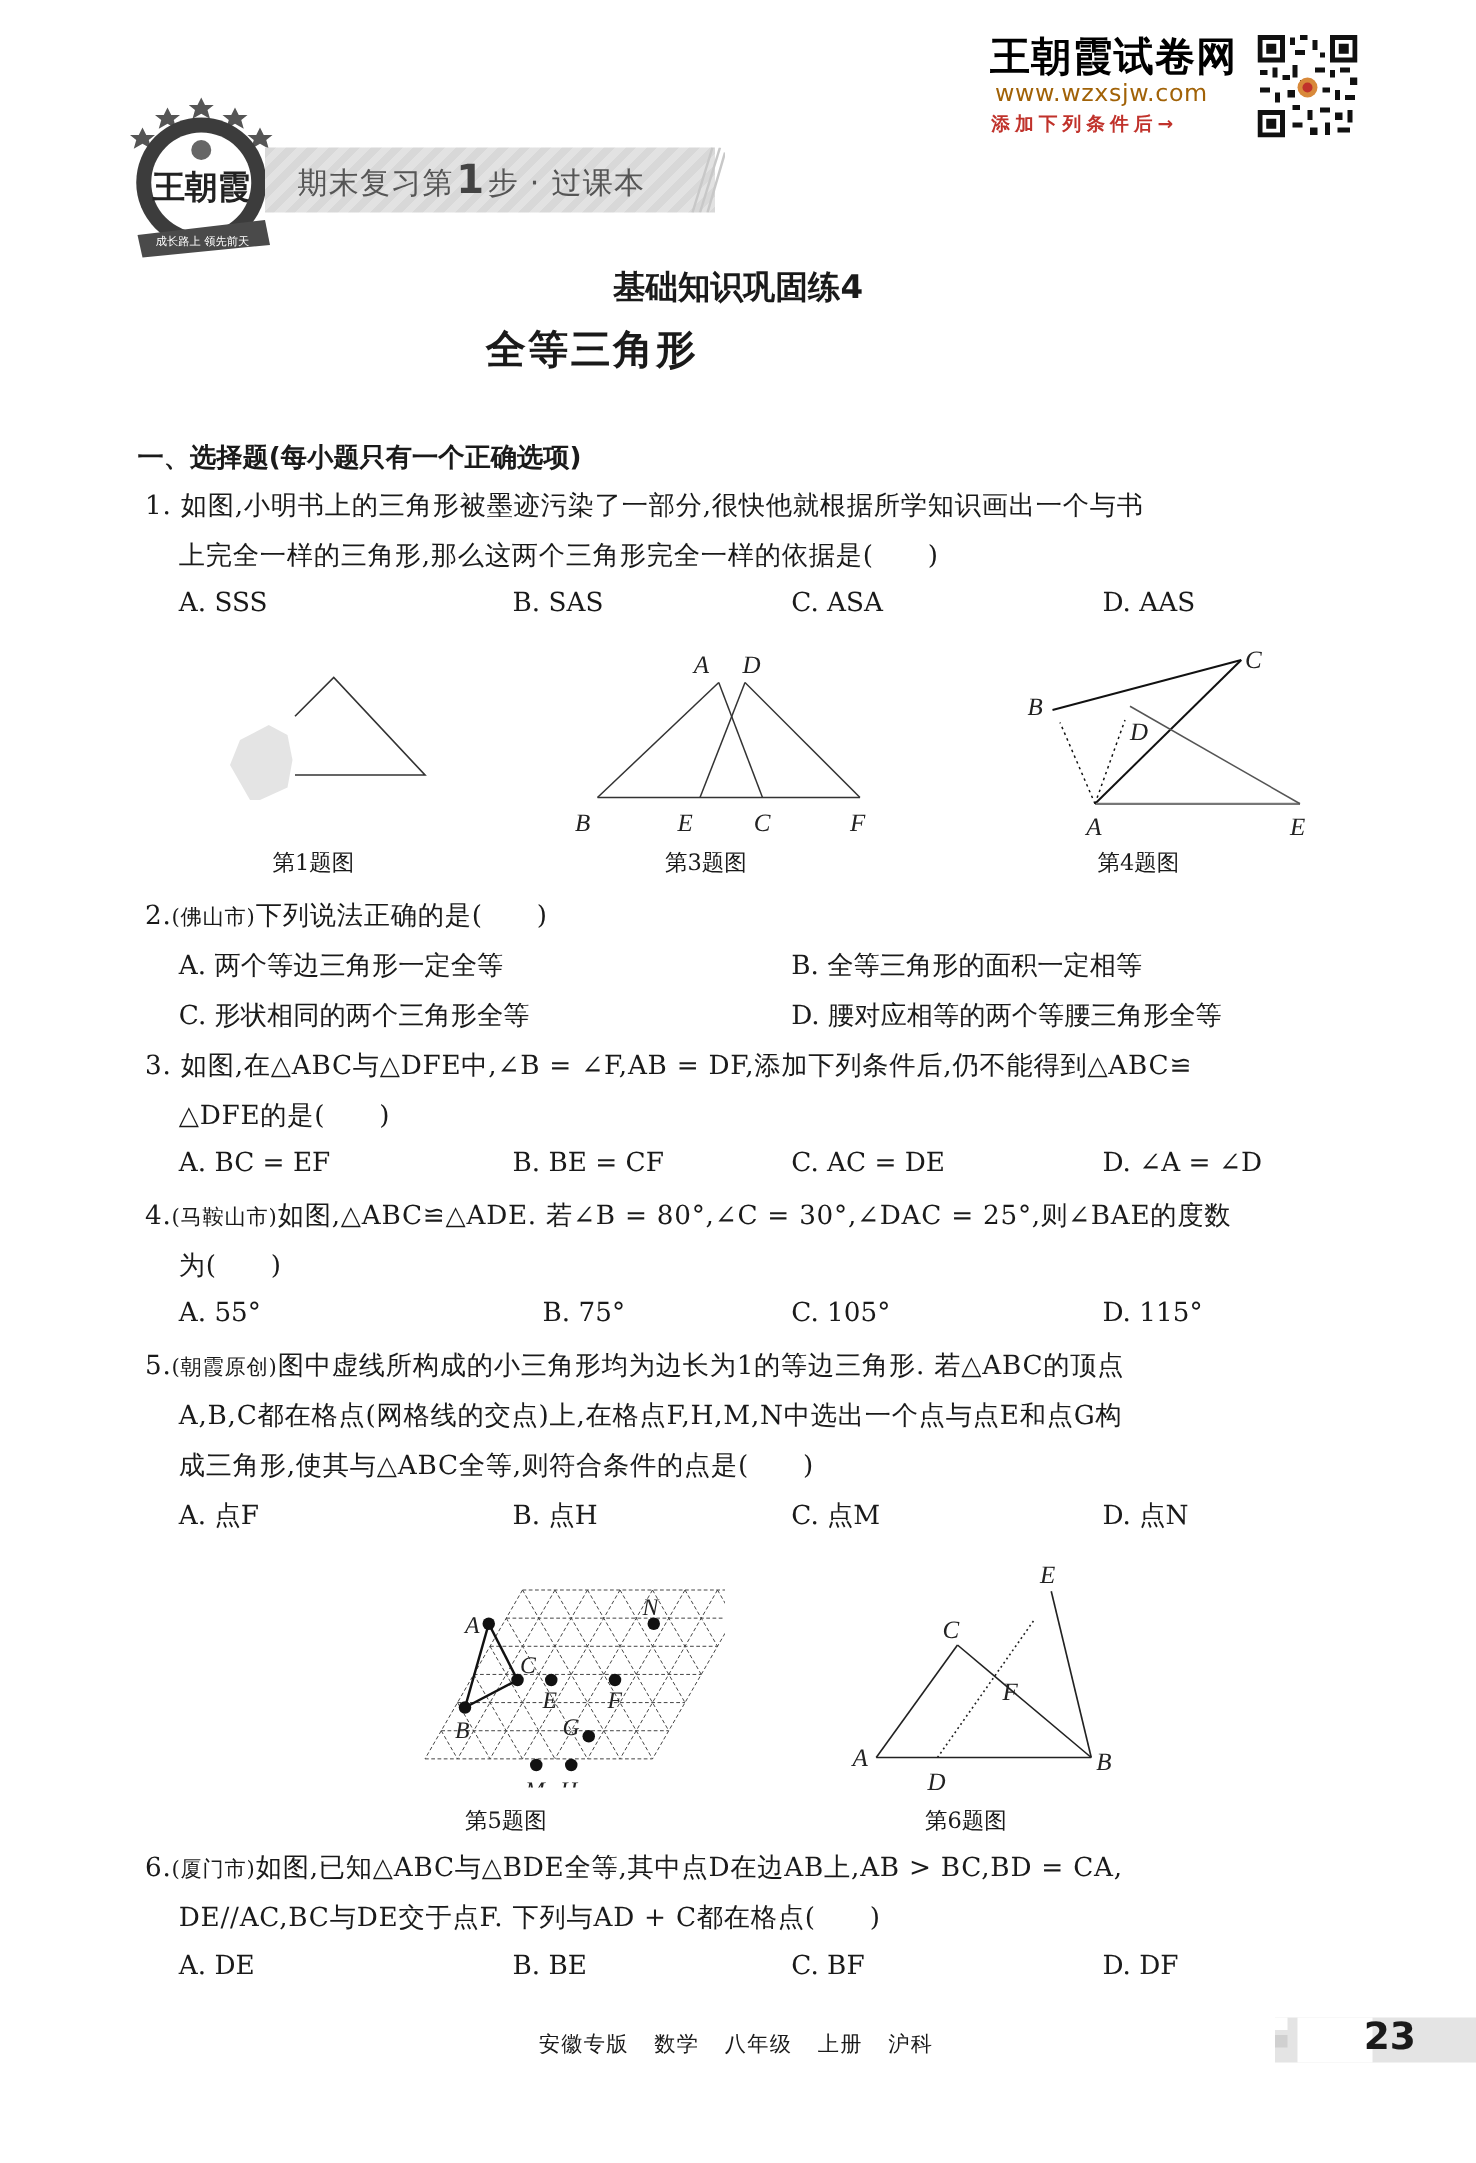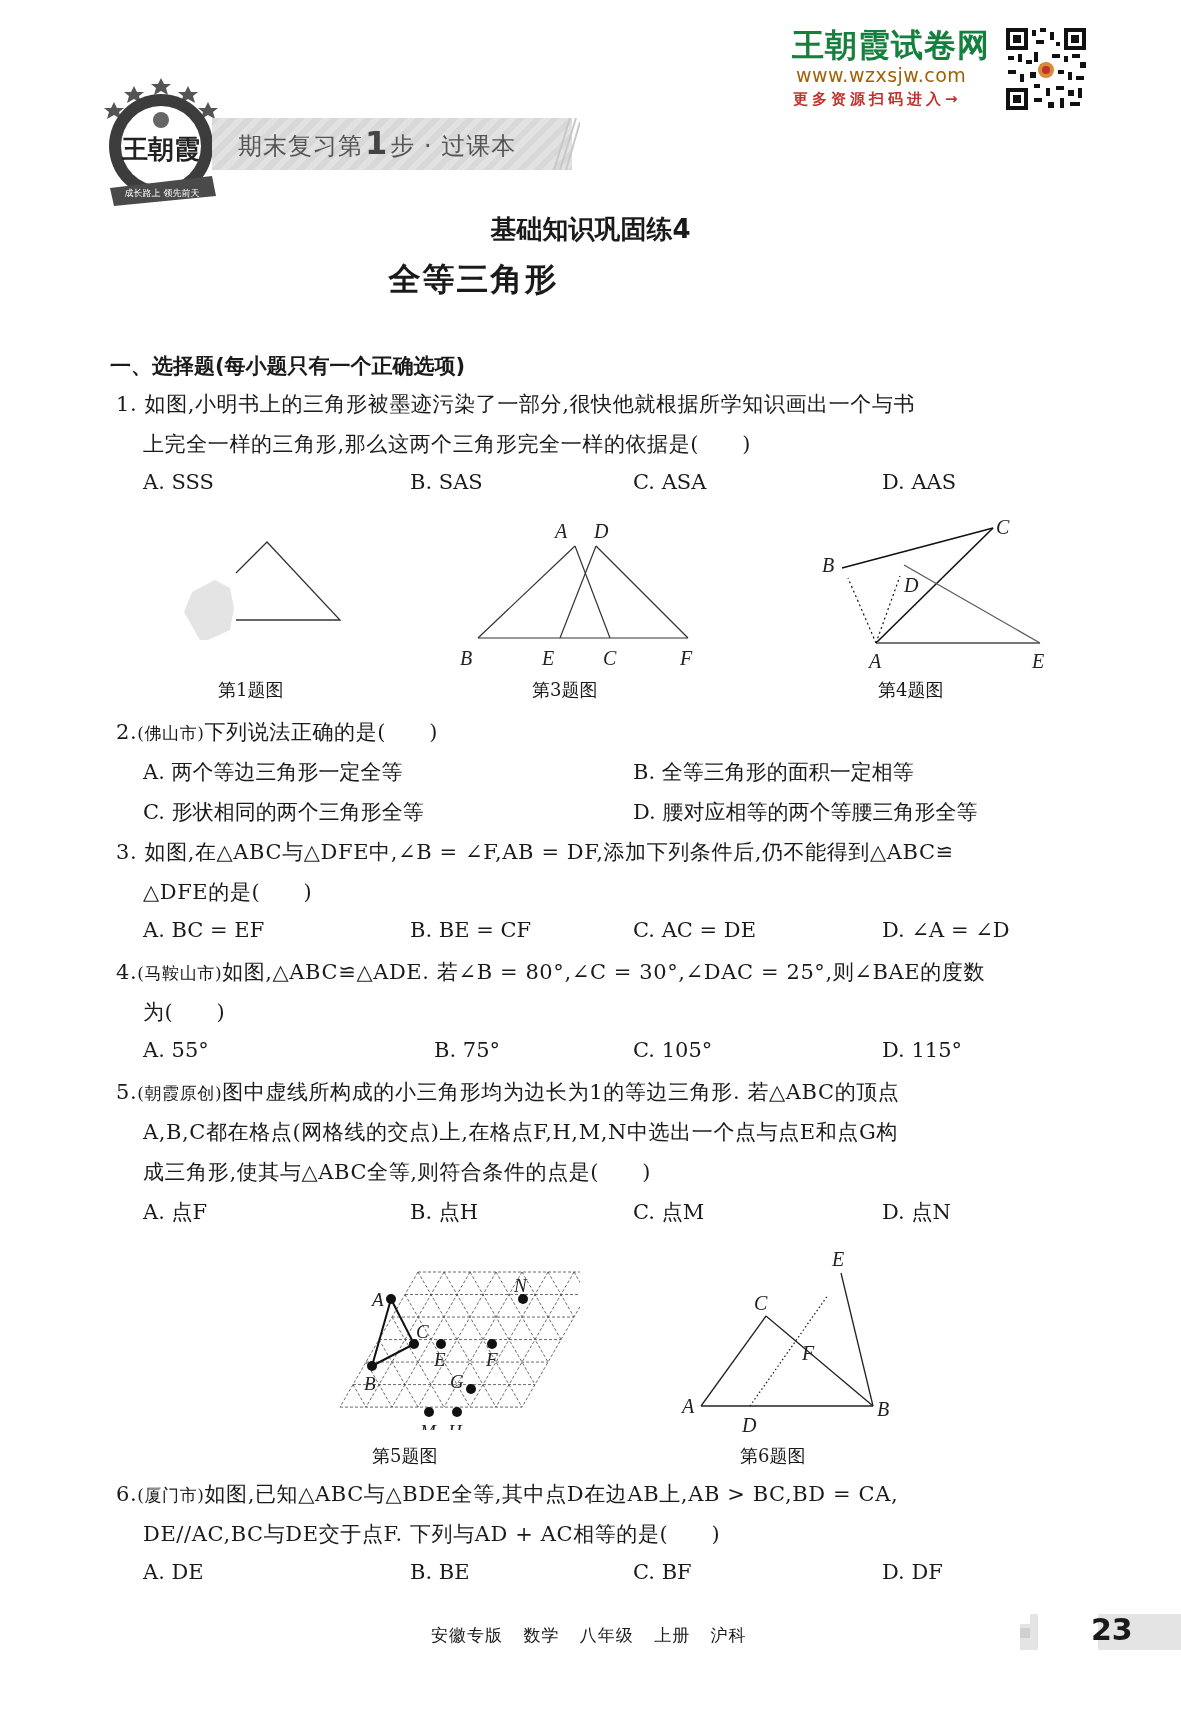--- a/index.html
+++ b/index.html
@@ -9,21 +9,21 @@
   .sans { font-family: "DejaVu Sans", "Liberation Sans", sans-serif; }
 
   
   #logo { left: 102px; top: 72px; width: 118px; height: 140px; }
   #banner { left: 212px; top: 118px; width: 360px; height: 52px;
             background: repeating-linear-gradient(135deg, #d8d8d8 0 6px, #e2e2e2 6px 12px); }
   #banner-text { left: 238px; top: 124px; font-size: 24px; color: #555; letter-spacing: 1px; white-space: nowrap; }
   #banner-text b { font-size: 32px; color: #444; font-weight: 900; margin: 0 2px; }
   #banner-slashes { left: 540px; top: 118px; width: 40px; height: 52px; }
 
-  #ad-title { left: 792px; top: 24px; font-size: 32px; font-weight: 900; color: #15803d; letter-spacing: 1px; white-space: nowrap; }
+  #ad-title { left: 792px; top: 24px; font-size: 32px; font-weight: 900; color: #000000; letter-spacing: 1px; white-space: nowrap; }
   #ad-url { left: 796px; top: 64px; font-size: 19px; color: #a16207; white-space: nowrap; letter-spacing: 0.5px; }
   #ad-cta { left: 793px; top: 90px; font-size: 15px; font-weight: bold; color: #c0322b; letter-spacing: 4px; white-space: nowrap; }
   #qr { left: 1006px; top: 28px; width: 80px; height: 82px; }
 
   
   #subtitle { left: 0; width: 1181px; top: 212px; text-align: center; font-size: 26px; font-weight: bold; }
   #title { left: 0; width: 947px; top: 258px; text-align: center; font-size: 32px; font-weight: 900; letter-spacing: 2px; }
 
   
   .section-head { font-size: 21px; font-weight: bold; white-space: nowrap; }
@@ -70,21 +70,21 @@
         <line x1="14" y1="52" x2="30" y2="0"></line>
         <line x1="20" y1="52" x2="36" y2="0"></line>
         <line x1="26" y1="52" x2="40" y2="4"></line>
       </g>
     </svg>
 </div>
 <div class="abs sans" id="banner-text"><span>期末复习第</span><b>1</b><span>步 · 过课本</span></div>
 
 <div class="abs sans" id="ad-title">王朝霞试卷网</div>
 <div class="abs sans" id="ad-url">www.wzxsjw.com</div>
-<div class="abs sans" id="ad-cta">更多资源扫码进入→</div>
+<div class="abs sans" id="ad-cta">添加下列条件后→</div>
 <div class="abs" id="qr">
   <svg width="80" height="82" viewBox="0 0 80 82">
     <rect width="80" height="82" fill="#fff"></rect>
     <g fill="#111">
       <rect x="0" y="0" width="22" height="22"></rect>
         <rect x="4" y="4" width="14" height="14" fill="#fff"></rect>
         <rect x="7" y="7" width="8" height="8"></rect>
       <rect x="58" y="0" width="22" height="22"></rect>
         <rect x="62" y="4" width="14" height="14" fill="#fff"></rect>
         <rect x="65" y="7" width="8" height="8"></rect>
@@ -304,21 +304,21 @@
       <text x="2" y="177">A</text>
       <text x="62" y="196">D</text>
       <text x="197" y="180">B</text>
     </g>
   </svg>
 </div>
 <div class="abs caption" style="left:740px;top:1444px;text-align:center;">第6题图</div>
 
 <div>
   <div class="abs line" style="left:116px;top:1480px;"><span>6.</span><span class="src">(厦门市)</span><span>如图,已知△ABC与△BDE全等,其中点D在边AB上,AB &gt; BC,BD = CA,</span></div>
-  <div class="abs line" style="left:143px;top:1520px;">DE//AC,BC与DE交于点F. 下列与AD + AC相等的是(　　)</div>
+  <div class="abs line" style="left:143px;top:1520px;">DE//AC,BC与DE交于点F. 下列与AD + C都在格点(　　)</div>
   <div class="abs opt" style="left:143px;top:1560px;">A. DE</div>
   <div class="abs opt" style="left:410px;top:1560px;">B. BE</div>
   <div class="abs opt" style="left:633px;top:1560px;">C. BF</div>
   <div class="abs opt" style="left:882px;top:1560px;">D. DF</div>
 </div>
 
 <div class="abs" id="footer-text">安徽专版 数学 八年级 上册 沪科</div>
 <div class="abs" id="page-num-bar"></div>
 <div class="sq" style="left:1020px;top:1614px;width:10px;height:10px;background:#fff;"></div>
 <div class="sq" style="left:1020px;top:1628px;width:10px;height:10px;background:#d0d0d0;"></div>

